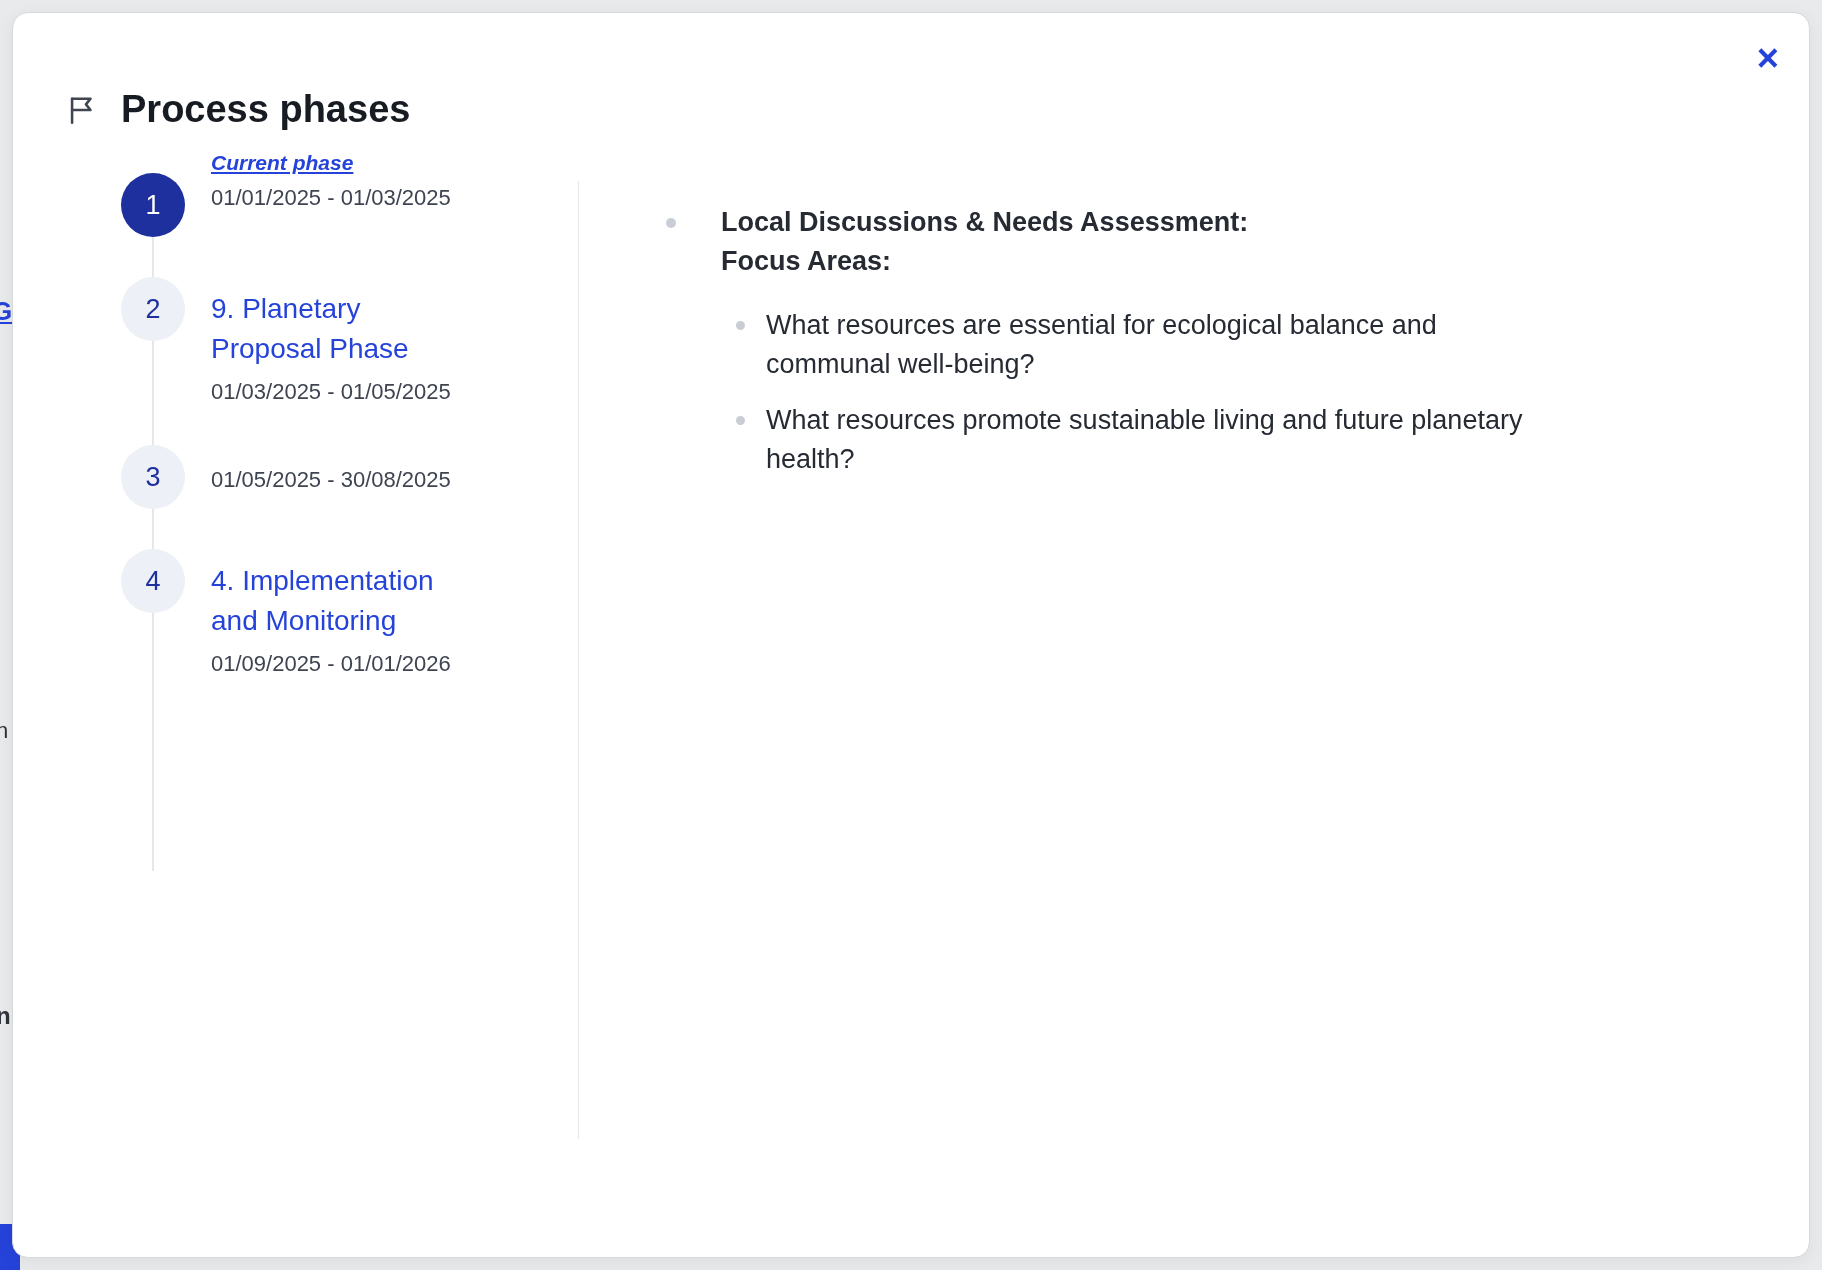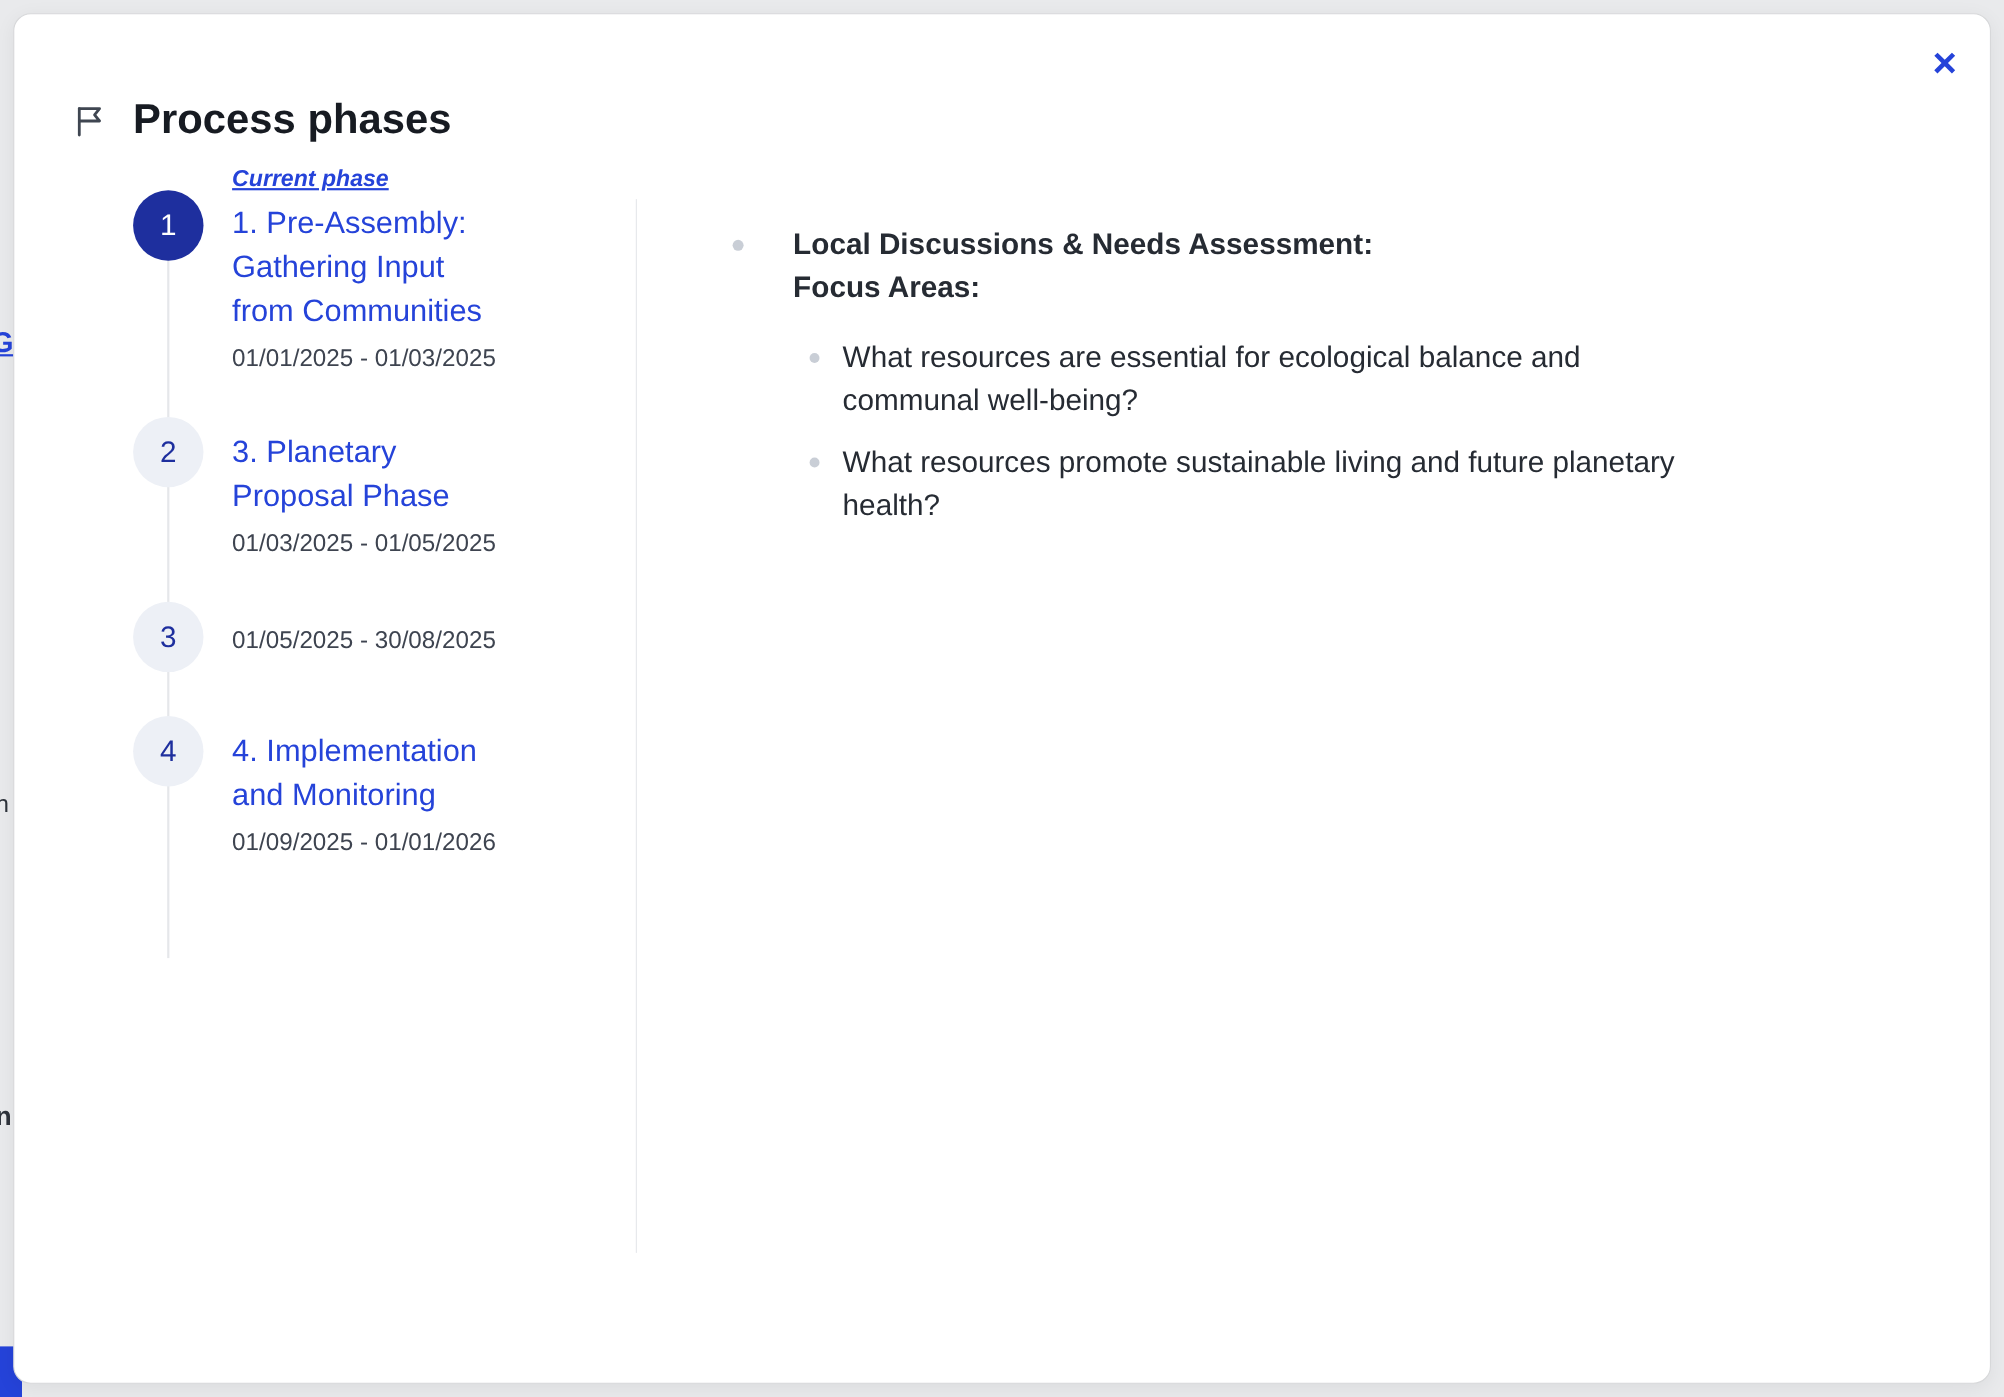--- a/index.html
+++ b/index.html
@@ -103,31 +103,30 @@
 
   <aside class="timeline">
     <div class="connector"></div>
 
     <div class="phase current">
       <div class="circle">
         <span>1</span>
       </div>
       <div class="ptext">
         <div class="current-label">Current phase</div>
-        <a class="phase-title">1. Pre-Assembly: Gathering Input from Communities</a>
         <div class="phase-dates">01/01/2025 - 01/03/2025</div>
       </div>
     </div>
 
     <div class="phase">
       <div class="circle">
         <span>2</span>
       </div>
       <div class="ptext">
-        <a class="phase-title">3. Planetary Proposal Phase</a>
+        <a class="phase-title">9. Planetary Proposal Phase</a>
         <div class="phase-dates">01/03/2025 - 01/05/2025</div>
       </div>
     </div>
 
     <div class="phase">
       <div class="circle">
         <span>3</span>
       </div>
       <div class="ptext">
         <div class="phase-dates">01/05/2025 - 30/08/2025</div>

